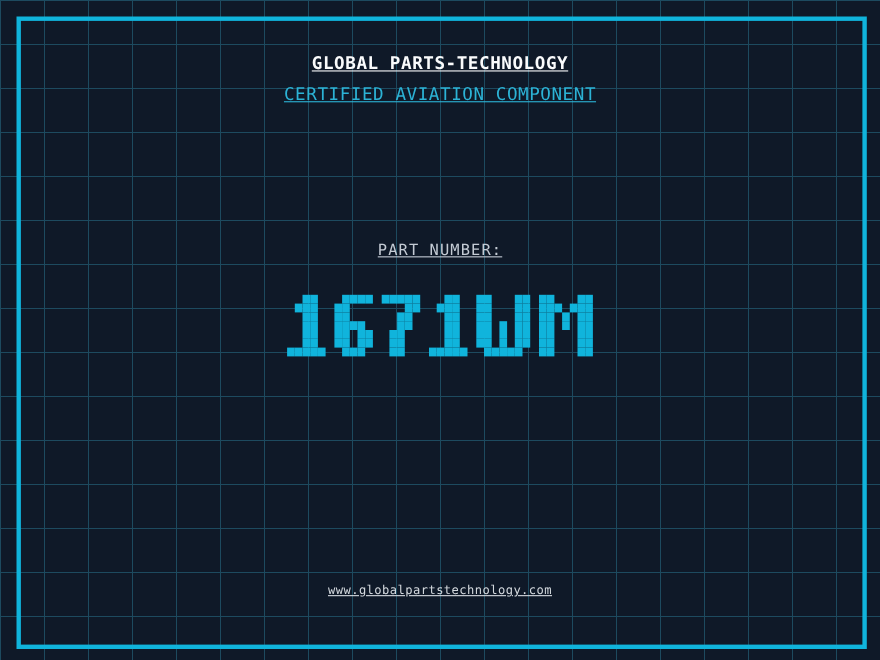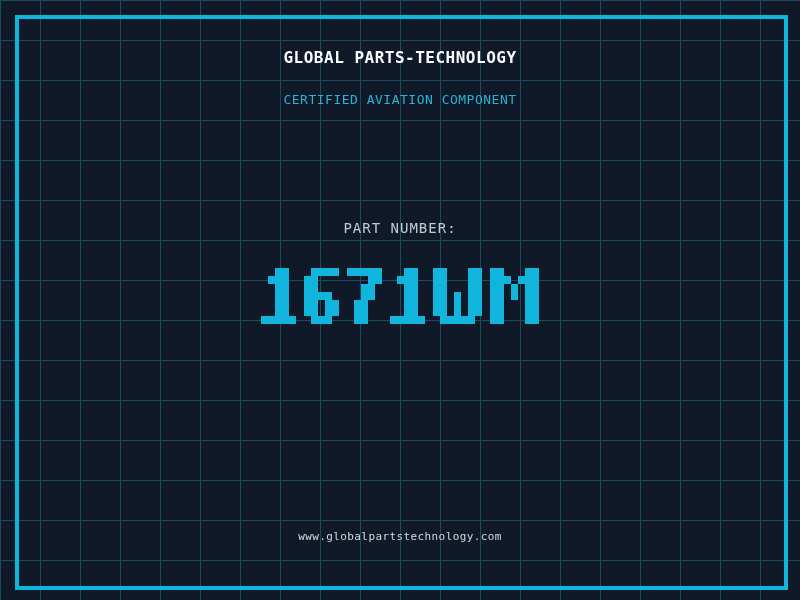--- a/index.html
+++ b/index.html
@@ -39,31 +39,32 @@
     bottom: 10px;
     border: 4px solid var(--frame);
     pointer-events: none;
   }
   .centered-text {
     position: absolute;
     left: 0;
     right: 0;
     text-align: center;
     white-space: pre;
+    text-decoration: underline;
   }
   .company-title {
     top: 48px;
     font-size: 16px;
     font-weight: bold;
     letter-spacing: 0.5px;
     color: var(--title-color);
   }
   .certification-subtitle {
-    top: 92px;
-    font-size: 13px;
+    top: 76px;
+    font-size: 16px;
     letter-spacing: 0.5px;
     color: var(--subtitle-color);
     text-align: center;
   }
   .part-number-label {
     top: 220px;
     font-size: 14px;
     letter-spacing: 1px;
     color: var(--muted-color);
   }

